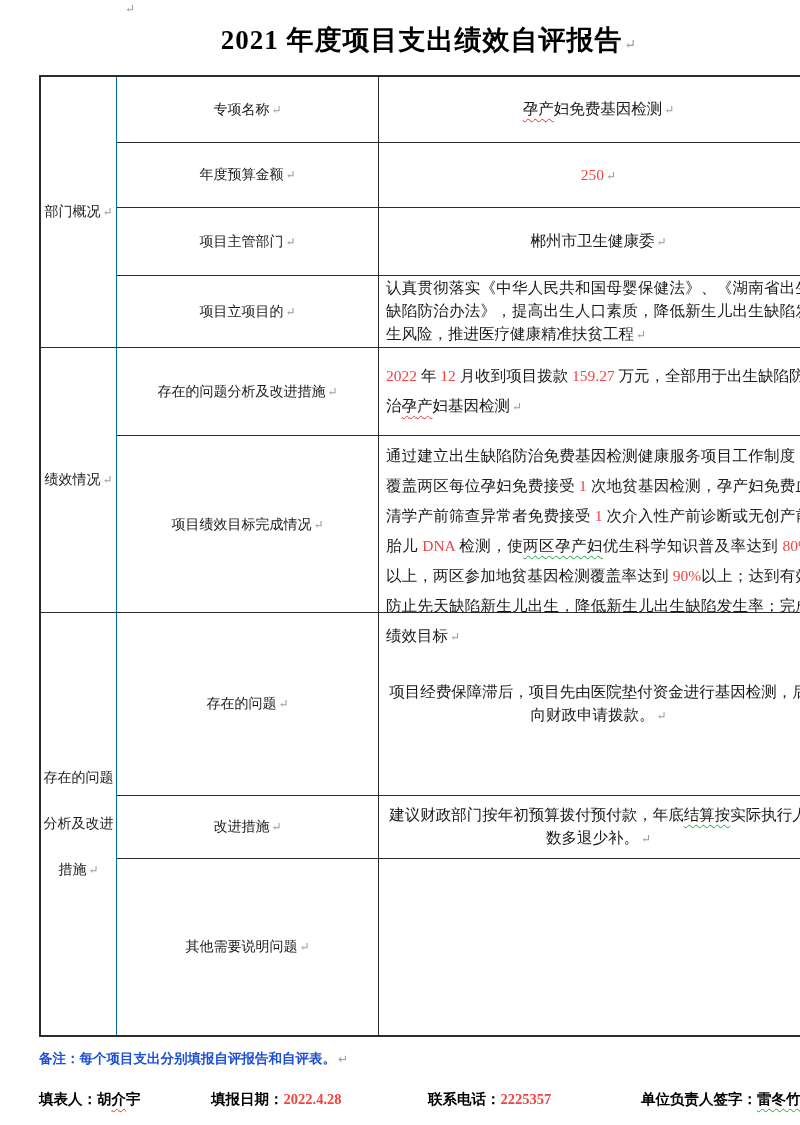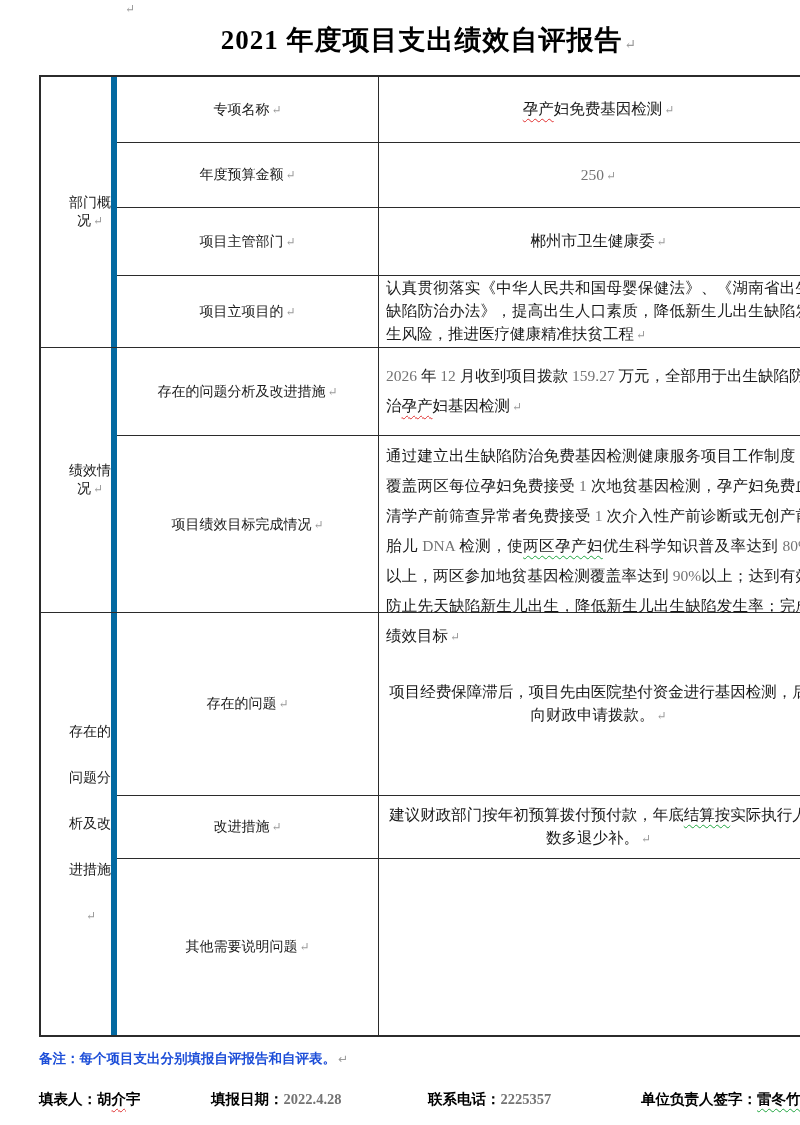--- a/index.html
+++ b/index.html
@@ -34,23 +34,23 @@
     width:781px;height:962px;
     border:2px solid #2b2b2b;
     box-sizing:border-box;
     display:flex;flex-direction:column;
     font-size:14px;
   }
   .section{display:flex;box-sizing:border-box;}
   .section + .section{border-top:1px solid #2b2b2b;}
   .sec-label{
     width:76px;flex:0 0 76px;box-sizing:border-box;
-    border-right:6px solid #0369a1;
+    border-right:1px solid #0369a1;
     display:flex;align-items:center;justify-content:center;
-    text-align:center;font-size:14px;padding-left:28px;
+    text-align:center;font-size:14px;
   }
   .sec-label.tall{line-height:46px;}
   .rows{flex:1;display:flex;flex-direction:column;min-width:0;}
   .row{display:flex;box-sizing:border-box;min-height:0;}
   .row + .row{border-top:1px solid #2b2b2b;}
   .cell-label{
     width:262px;flex:0 0 262px;box-sizing:border-box;
     border-right:1px solid #2b2b2b;
     display:flex;align-items:center;justify-content:center;
     text-align:right;padding:2px 6px;font-size:14px;
@@ -75,21 +75,21 @@
   .h182{height:182px;flex:0 0 182px;}
   .h63{height:63px;flex:0 0 63px;}
   .h177{height:177px;flex:0 0 177px;}
   .s1{height:270px;flex:0 0 270px;}
   .s2{height:265px;flex:0 0 265px;}
   .s3{height:423px;flex:0 0 423px;}
 
   
   .m-red{text-decoration-line:underline;text-decoration-style:wavy;text-decoration-color:#e03030;text-decoration-thickness:1px;text-underline-offset:4px;}
   .m-green{text-decoration-line:underline;text-decoration-style:wavy;text-decoration-color:#1fa53f;text-decoration-thickness:1px;text-underline-offset:4px;}
-  .m-num{color:#737373;}
+  .m-num{color:#ef4444;}
 
   
   .note-line{
     position:absolute;left:10px;top:1050px;
     font-size:13.5px;font-weight:bold;color:#1d4ed8;
     font-family:"Liberation Sans","DejaVu Sans",sans-serif;
   }
   .note-line .pc{font-weight:normal;}
   .info-line{
     position:absolute;left:0;top:1090px;width:800px;height:24px;
@@ -156,21 +156,21 @@
     <div class="section s2">
       <div class="sec-label">
           <span><span>绩效情况</span><span class="pc"></span></span>
         </div>
       <div class="rows">
         <div class="row h87">
           <div class="cell-label">
               <span><span>存在的问题分析及改进措施</span><span class="pc"></span></span>
             </div>
           <div class="cell-value lh30">
-              <span><span><span class="m-num">2026</span><span> 年 </span><span class="m-num">12</span><span> 月收到项目拨款 </span><span class="m-num">159.27</span><span> 万元，全部用于出生缺陷防治</span><span class="m-red">孕产</span><span>妇基因检测</span></span><span class="pc"></span></span>
+              <span><span><span class="m-num">2022</span><span> 年 </span><span class="m-num">12</span><span> 月收到项目拨款 </span><span class="m-num">159.27</span><span> 万元，全部用于出生缺陷防治</span><span class="m-red">孕产</span><span>妇基因检测</span></span><span class="pc"></span></span>
             </div>
         </div>
         <div class="row h178">
           <div class="cell-label">
               <span><span>项目绩效目标完成情况</span><span class="pc"></span></span>
             </div>
           <div class="cell-value top just lh30">
               <span><span><span>通过建立出生缺陷防治免费基因检测健康服务项目工作制度，覆盖两区每位孕妇免费接受 </span><span class="m-num">1</span><span> 次地贫基因检测，孕产妇免费血清学产前筛查异常者免费接受 </span><span class="m-num">1</span><span> 次介入性产前诊断或无创产前胎儿 </span><span class="m-num">DNA</span><span> 检测，使</span><span class="m-green">两区孕产妇</span><span>优生科学知识普及率达到 </span><span class="m-num">80%</span><span>以上，两区参加地贫基因检测覆盖率达到 </span><span class="m-num">90%</span><span>以上；达到有效防止先天缺陷新生儿出生，降低新生儿出生缺陷发生率；完成绩效目标</span></span><span class="pc"></span></span>
             </div>
         </div>

